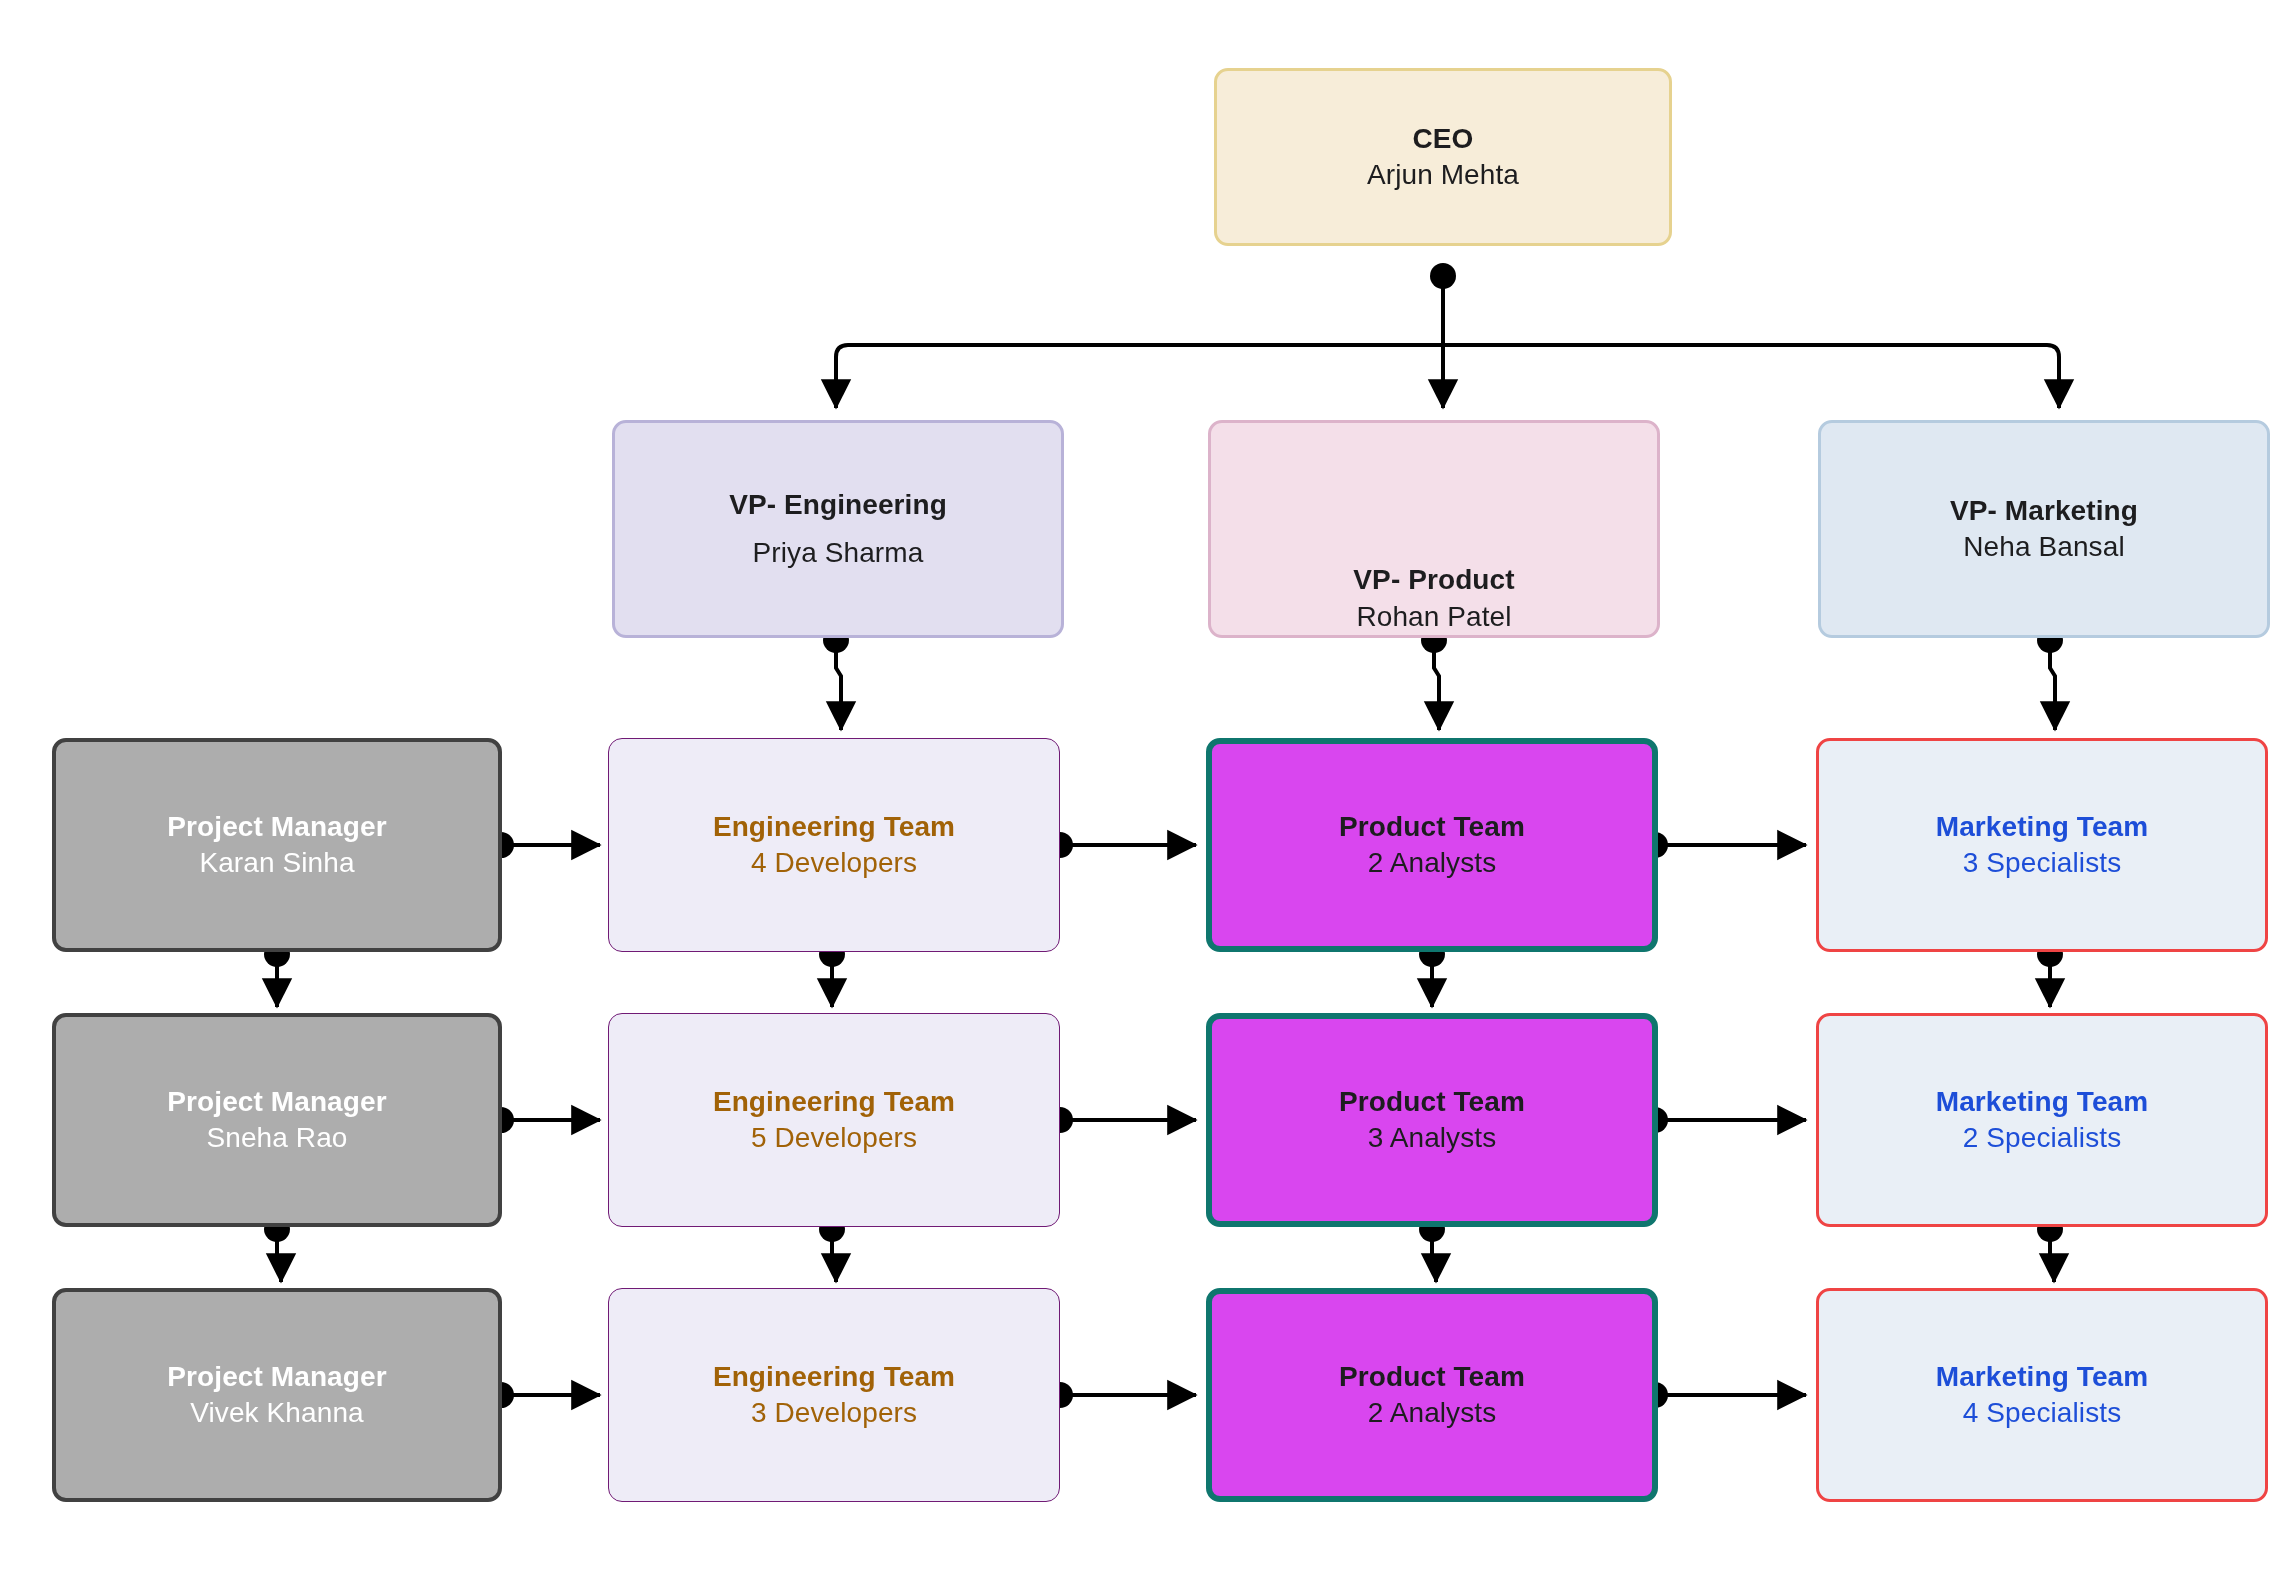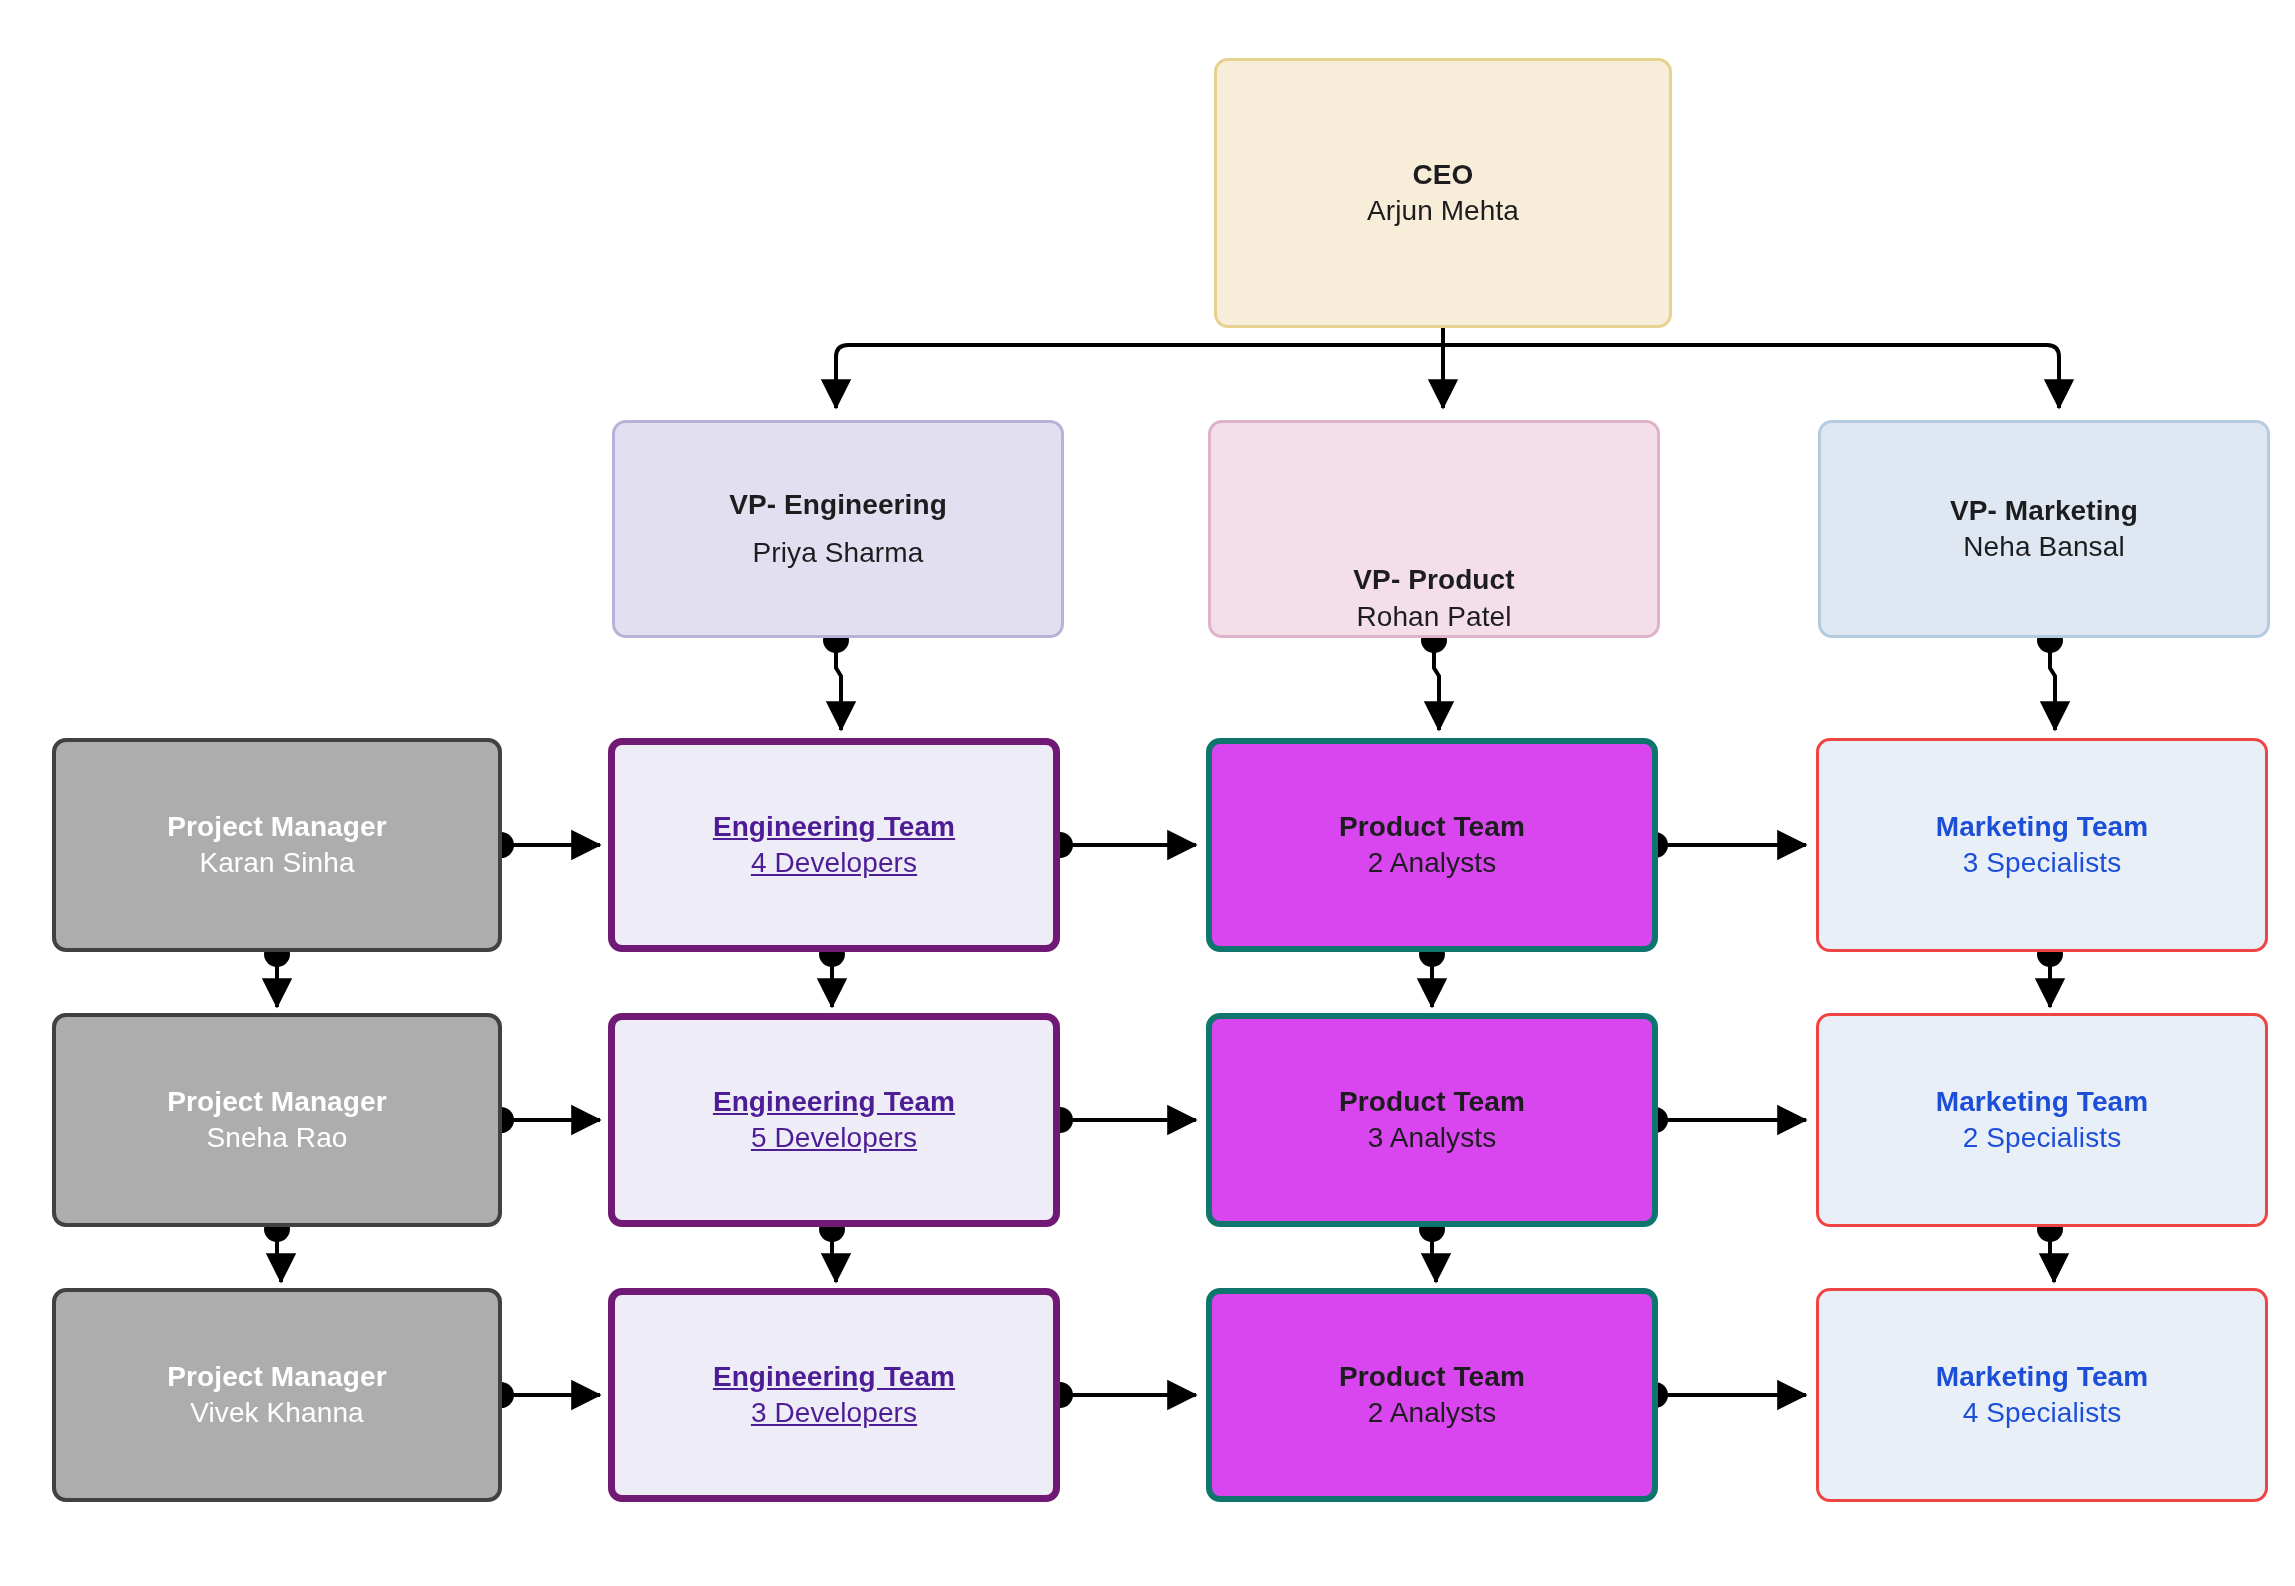--- a/index.html
+++ b/index.html
@@ -46,21 +46,21 @@
   .node .sub {
     font-weight: normal;
     font-size: 28px;
     letter-spacing: 0.1px;
   }
   
   .n-ceo      { background:#f7edd9; border:3px solid #e6d28f; color:#1d1d1f; }
   .n-vp-eng   { background:#e2dff0; border:3px solid #b8b2d8; color:#1d1d1f;gap:11px; }
   .n-vp-prod  { background:#f4dfe9; border:3px solid #dcb3ca; color:#1d1d1f; }
   .n-vp-mkt   { background:#dfe8f2; border:3px solid #b5cbdf; color:#1d1d1f; }
-  .n-team-eng { background:#eeecf7; border:7px solid #701a75; color:#4c1d95;text-decoration:underline; }
+  .n-team-eng { background:#eeecf7; border:1px solid #701a75; color:#a16207; }
   .n-team-prod{ background:#d946ef; border:6px solid #0f766e; color:#1d1d1f;text-align:center; }
   .n-team-mkt { background:#e9eff6; border:3px solid #ef4444; color:#1d4ed8; }
   .n-pm       { background:#adadad; border:4px solid #414141; color:#ffffff; }
 </style>
 </head>
 <body>
 
 <div id="canvas">
 
   <svg id="edges" viewBox="0 0 2295 1586" width="2295" height="1586" xmlns="http://www.w3.org/2000/svg">
@@ -164,21 +164,21 @@
     <g>
       <circle cx="2050" cy="954" r="13" fill="#000000"></circle>
       <path d="M2050,954 L2050,1007" stroke="#000000" stroke-width="4" fill="none" marker-end="url(#arrow)"></path>
     </g>
     <g>
       <circle cx="2050" cy="1229" r="13" fill="#000000"></circle>
       <path d="M2050,1229 L2050,1259 L2054,1266 L2054,1282" stroke="#000000" stroke-width="4" fill="none" marker-end="url(#arrow)"></path>
     </g>
   </svg>
 
-  <div class="node n-ceo" style="left:1214px; top:58px; width:458px; height:270px;">
+  <div class="node n-ceo" style="left:1214px; top:68px; width:458px; height:178px;">
     <div class="title">CEO</div>
     <div class="sub">Arjun Mehta</div>
   </div>
 
   <div class="node n-vp-eng" style="left:612px; top:420px; width:452px; height:218px;">
     <div class="title">VP- Engineering</div>
     <div class="sub">Priya Sharma</div>
   </div>
 
   <div class="node n-vp-prod" style="left:1208px; top:420px; width:452px; height:218px;justify-content:flex-end;">

